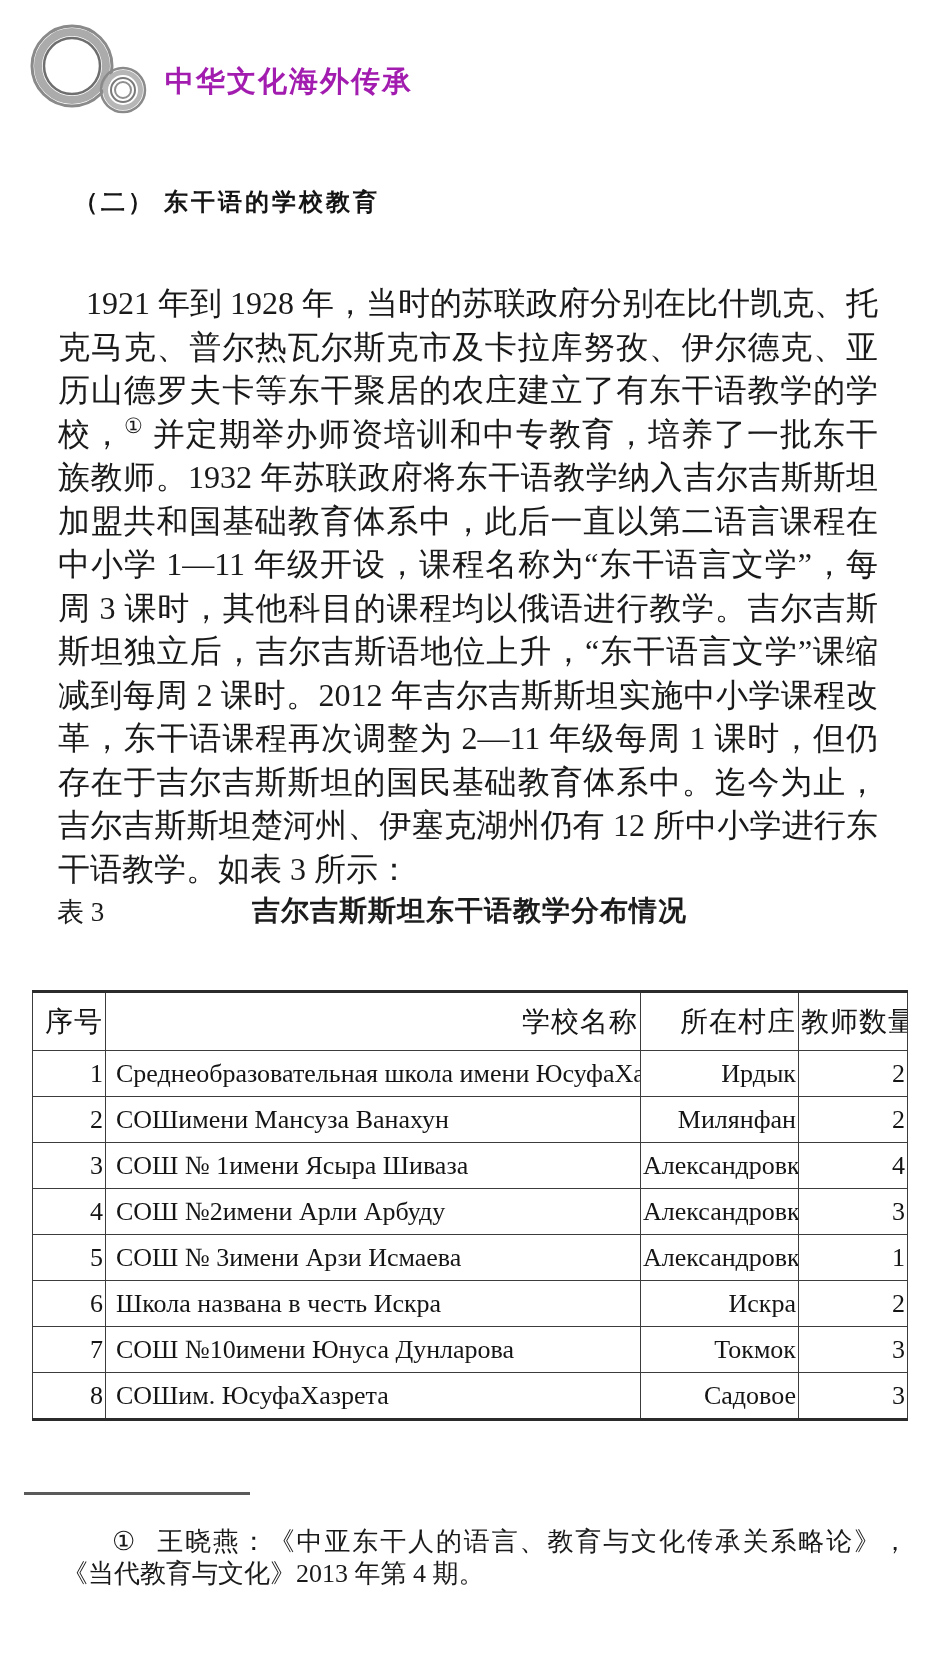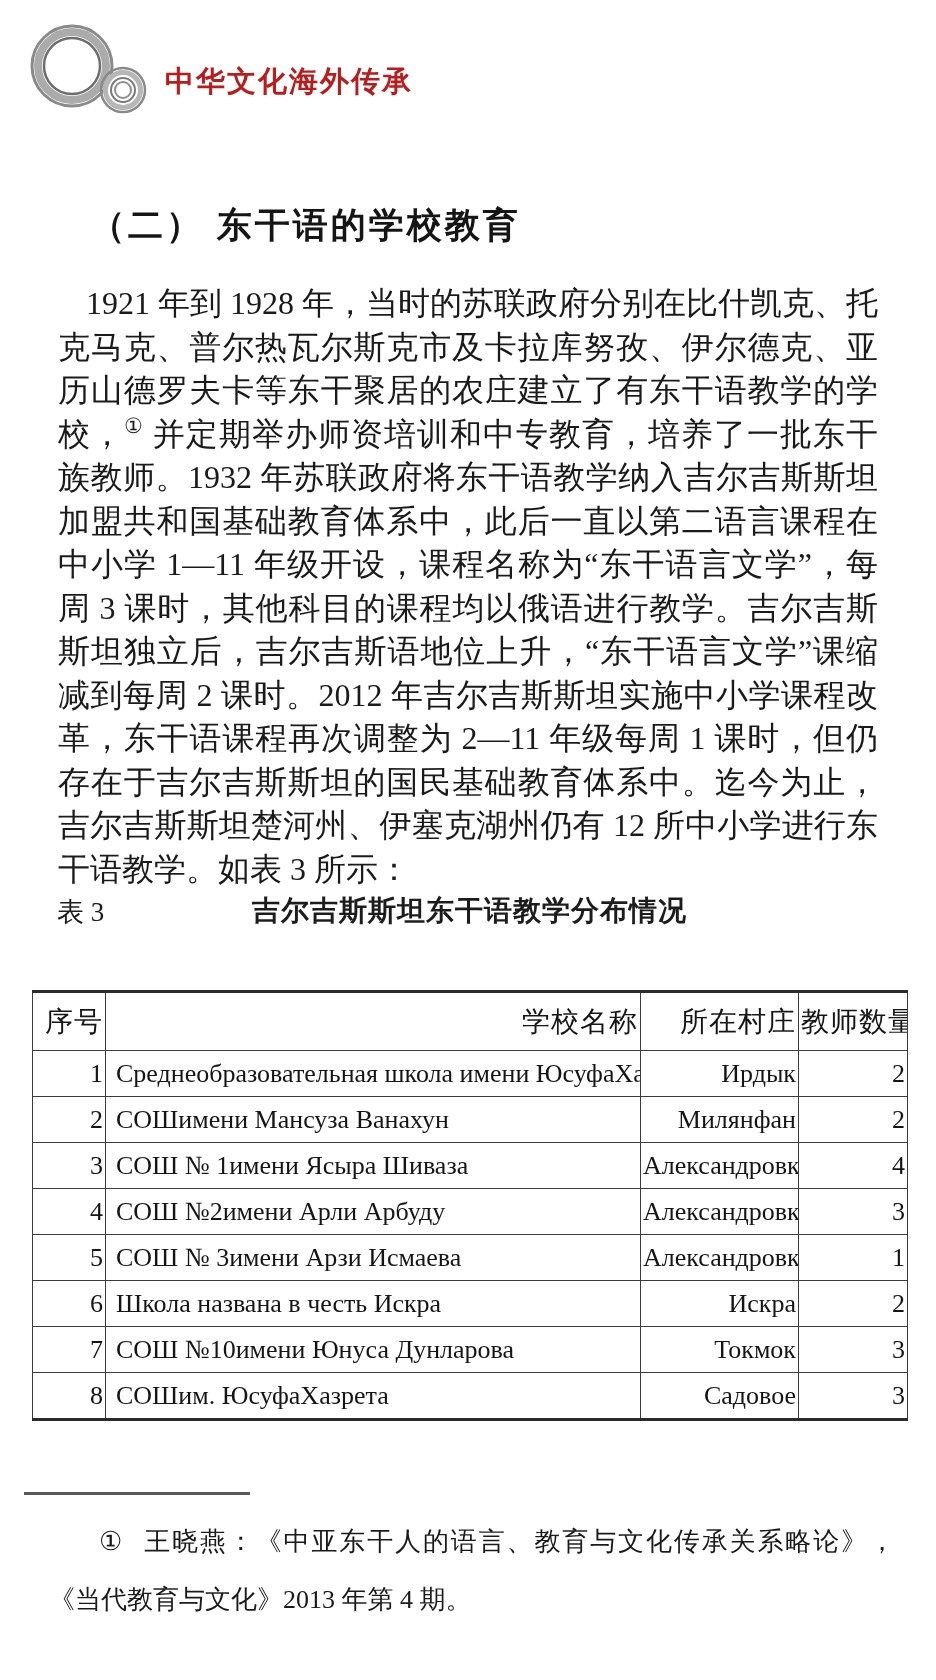--- a/index.html
+++ b/index.html
@@ -5,27 +5,27 @@
   html,body { margin:0; padding:0; background:#ffffff; }
   .page {
     position:relative; width:936px; height:1680px; background:#ffffff;
     color:#1c1c1c; font-family:"Liberation Serif","DejaVu Serif",serif;
     overflow:hidden;
   }
   
   .header { position:absolute; top:22px; left:25px; display:flex; align-items:center; }
   .brand {
     font-family:"Liberation Sans","DejaVu Sans",sans-serif; font-weight:bold;
-    font-size:29px; letter-spacing:2px; color:#b91c1c; margin-left:18px; margin-top:25px;
+    font-size:29px; letter-spacing:2px; color:#a21caf; margin-left:18px; margin-top:25px;
   }
   
   .h1 {
-    position:absolute; top:186px; left:74px; margin:16px;
-    font-size:35px; font-weight:bold; letter-spacing:3px; color:#151515;
-    font-family:Liberation Sans, sans-serif;
+    position:absolute; top:186px; left:74px; margin:0;
+    font-size:24px; font-weight:bold; letter-spacing:3px; color:#151515;
+    font-family:Liberation Serif, serif;
   }
   .h2 {
     position:absolute; top:242px; left:80px; margin:0;
     font-size:31px; font-weight:bold; letter-spacing:2px; color:#151515;
     font-family:"Liberation Sans","DejaVu Sans",sans-serif;
   }
   
   .bodytext {
     position:absolute; top:282px; left:58px; width:820px; margin:0;
     font-size:32px; line-height:43.5px; text-align:justify; text-indent:28px;
@@ -49,22 +49,22 @@
     border:1px solid #3c3c3c; text-align:right; padding:0 2px;
     overflow:hidden; white-space:nowrap;
   }
   .schools th { font-weight:normal; height:57px; font-size:28px; letter-spacing:1px; }
   .schools td { height:45px; }
   .schools td.school { text-align:left; padding-left:10px; }
   .schools tr > *:first-child { border-left:1px solid #3c3c3c; }
   
   .fnsep { position:absolute; top:1492px; left:24px; width:226px; height:3px; background:#5a5a5a; }
   .footnote {
-    position:absolute; top:1510px; left:46px; width:846px; margin:3px;
-    font-size:26px; line-height:58px; text-align:justify; text-indent:50px; color:#1a1a1a;
+    position:absolute; top:1510px; left:46px; width:846px; margin:16px;
+    font-size:26px; line-height:32px; text-align:justify; text-indent:50px; color:#1a1a1a;
   }
   .fnmark { margin-right:20px; }
   .pageno {
     position:absolute; top:1610px; left:0; width:100%; text-align:center;
     font-size:30px; letter-spacing:5px; color:#222;
   }
 </style>
 </head>
 <body>
 

